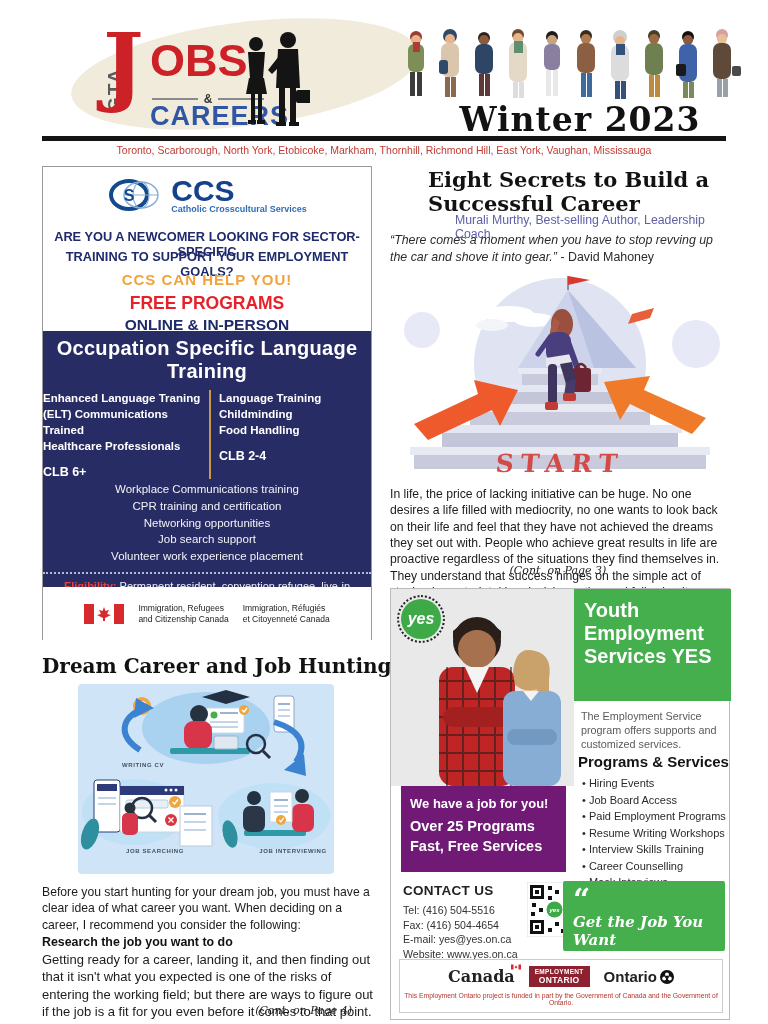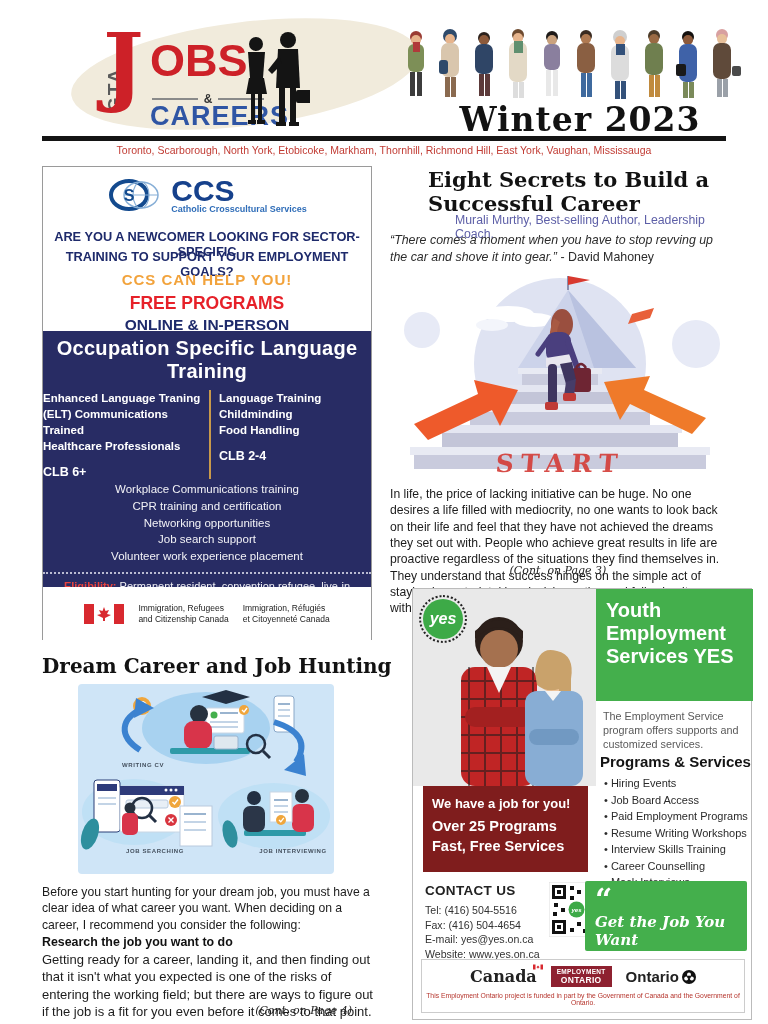--- a/index.html
+++ b/index.html
@@ -74,32 +74,32 @@
   #secrets-title { left:390px; top:168px; width:340px; font-size:21px; font-weight:bold; color:#121212; line-height:1.12;margin-left:38px; }
   #secrets-byline { left:455px; top:213px; width:280px; font-size:12.3px; color:#5d5fa7; }
   #secrets-quote { left:390px; top:232px; width:340px; font-size:12.4px; line-height:1.35; color:#2b2b2b; }
   #secrets-quote .q { font-style:italic; }
   #secrets-illus { left:396px; top:272px; width:328px; height:208px; }
   #start-label { position:absolute; left:0; bottom:2px; width:100%; text-align:center; font-family:"DejaVu Serif", serif; font-size:25px; font-weight:bold; color:#d43f3a; letter-spacing:7px; transform:skewX(-5deg); opacity:.92; }
   #secrets-body { left:390px; top:486px; width:340px; font-size:12.2px; line-height:1.34; color:#1c1c1c; }
   #secrets-cont { left:390px; top:564px; width:336px; text-align:center; font-size:11px; font-style:italic; font-family:"DejaVu Serif", serif; color:#222; }
 
   
-  #yes-box { left:390px; top:588px; width:340px; height:432px; border:1px solid #bbb; background:#fff;margin-left:22px; }
+  #yes-box { left:390px; top:588px; width:340px; height:432px; border:1px solid #bbb; background:#fff; }
   #yes-photo { position:absolute; left:0; top:0; width:183px; height:197px; background:linear-gradient(135deg,#f4f4f4,#dcdcdc); overflow:hidden; }
   #yes-logo { position:absolute; left:6px; top:6px; width:48px; height:48px; border-radius:50%; border:2px dotted #222; display:flex; align-items:center; justify-content:center; }
   #yes-logo-inner { width:40px; height:40px; border-radius:50%; background:#3daa47; color:#fff; font-weight:800; font-style:italic; font-size:16px; display:flex; align-items:center; justify-content:center; }
   #yes-title-panel { position:absolute; left:183px; top:0; width:157px; height:112px; background:#44af4c; color:#fff; padding:10px 10px; }
   .yes-title-line { font-size:20px; font-weight:800; line-height:1.15; }
   #yes-intro { position:absolute; left:190px; top:120px; width:144px; font-size:10.8px; line-height:1.3; color:#5a5a5a; }
   #yes-prog-title { position:absolute; left:187px; top:164px; font-size:15px; font-weight:800; color:#141414; }
   #yes-prog-list { position:absolute; left:191px; top:186px; width:146px; }
   .prog-item { font-size:11px; line-height:1.5; color:#2a2a2a; }
   .prog-item::before { content:"• "; color:#2a2a2a; }
-  #yes-promo { position:absolute; left:10px; top:197px; width:165px; height:86px; background:#7f1d1d; color:#fff; padding:10px 9px; }
+  #yes-promo { position:absolute; left:10px; top:197px; width:165px; height:86px; background:#701a75; color:#fff; padding:10px 9px; }
   #yes-promo-l1 { font-size:13px; font-weight:800; }
   .yes-promo-l2 { font-size:14.5px; font-weight:800; line-height:1.35; }
   #yes-contact-title { position:absolute; left:12px; top:294px; font-size:13.5px; font-weight:800; color:#222; letter-spacing:.3px; }
   #yes-contact-lines { position:absolute; left:12px; top:314px; }
   .contact-line { font-size:10.6px; line-height:1.38; color:#333; }
   #yes-qr { position:absolute; left:136px; top:293px; }
   #yes-tagline-box { position:absolute; left:172px; top:292px; width:162px; height:70px; background:#44af4c; border-radius:2px; padding:4px 10px; color:#fff; }
   #yes-quote-mark { font-family:"DejaVu Serif", serif; font-size:30px; font-weight:bold; line-height:1; }
   #yes-tagline { font-family:"DejaVu Serif", serif; font-style:italic; font-weight:bold; font-size:15px; margin-top:-2px; }
   #yes-logos-box { position:absolute; left:8px; top:370px; width:324px; height:54px; border:1px solid #ccc; }

